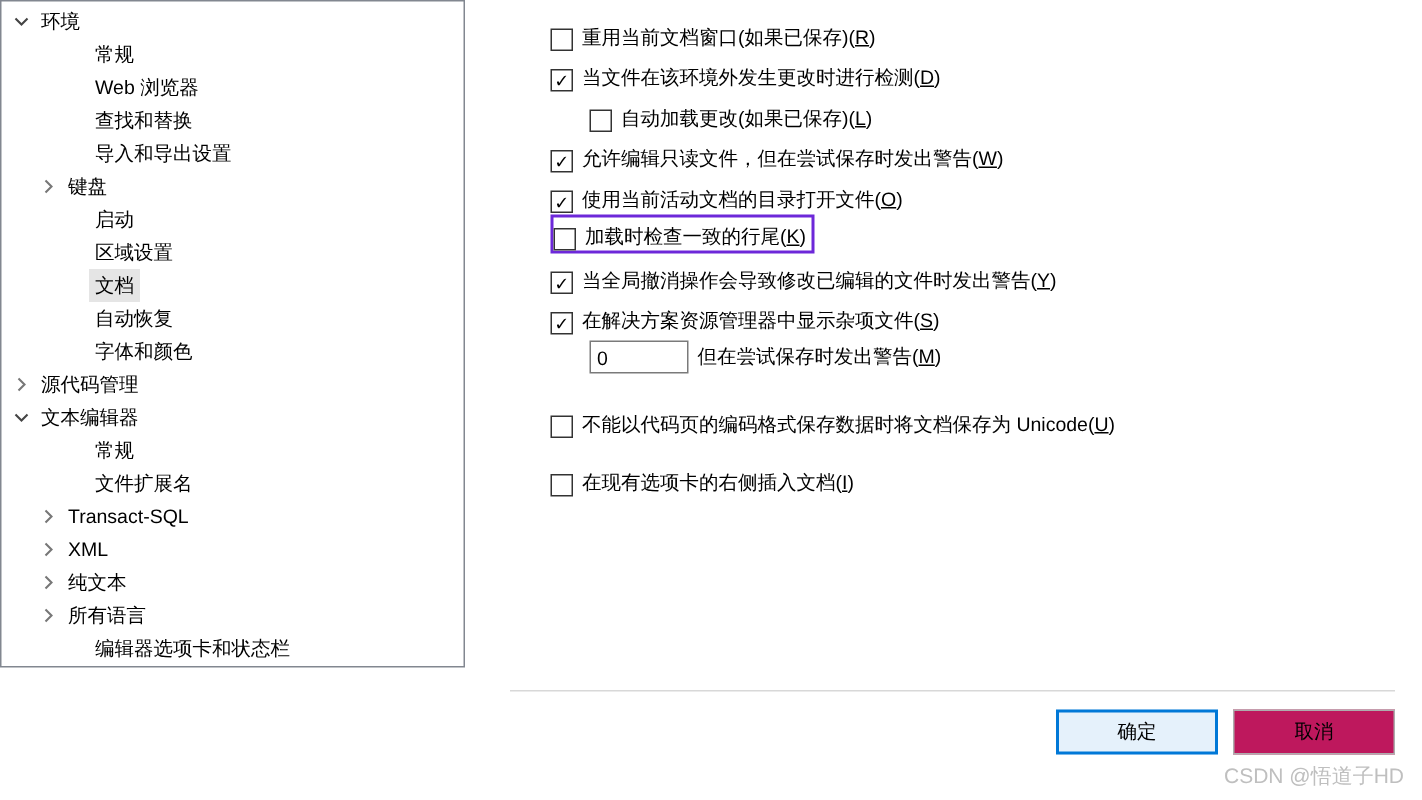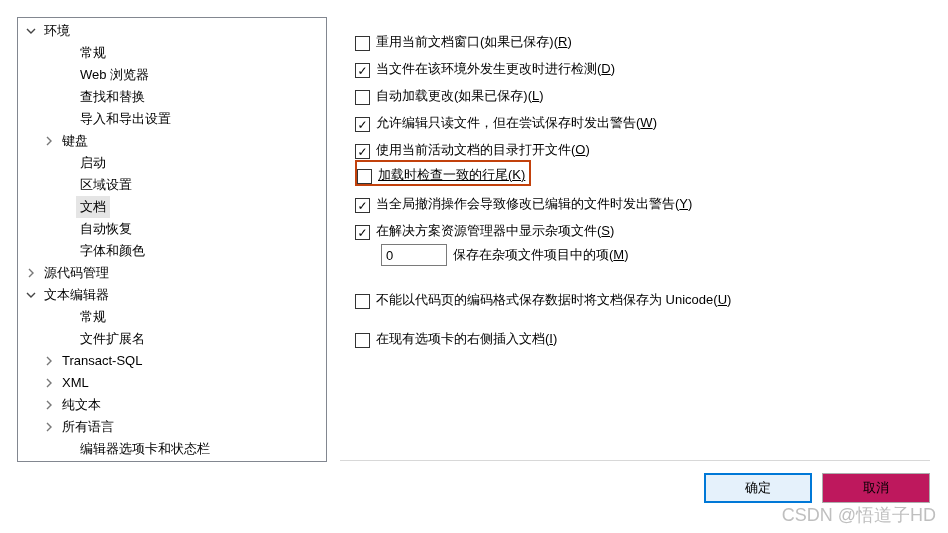--- a/index.html
+++ b/index.html
@@ -8,21 +8,22 @@
   font-size: 13px;
   background: #fff;
   color: #000;
   width: 948px;
   height: 533px;
   position: relative;
 }
 .main {
   display: flex;
   height: 460px;
-  padding: 17px;
+  padding: 0;
+  gap: 29px;
 }
 .tree-panel {
   width: 310px;
   height: 445px;
   border: 1px solid #828790;
   position: relative;
   overflow: hidden;
   background: #fff;
 }
 .tree-scroll {
@@ -60,26 +61,25 @@
 .opts-panel {
   flex: 1;
   padding: 8px 0 0 28px;
 }
 .opt-row {
   display: flex;
   align-items: flex-end;
   min-height: 26px;
   margin-bottom: 1px;
 }
-.opt-row.sub { }
+.opt-row.sub { margin-left: 26px; }
 .opt-row.highlighted {
-  border: 2px solid #c2410c;
+  border: 2px solid #6d28d9;
   padding: 0 4px 0 0;
   display: inline-flex;
-  text-decoration: underline;
 }
 .chk {
   width: 15px;
   height: 15px;
   border: 1px solid #333;
   margin-right: 6px;
   display: inline-flex;
   align-items: center;
   justify-content: center;
   font-size: 12px;
@@ -125,21 +125,21 @@
   border: 1px solid #adadad;
   background: #be185d;
   font-size: 13px;
   cursor: pointer;
 }
 .btn.primary { border: 2px solid #0078d7; background: #e5f1fb; font-family: Liberation Mono, monospace; }
 .watermark {
   position: absolute;
   right: 12px;
   bottom: 6px;
-  font-size: 18px;
+  font-size: 14px;
   color: #bfbfbf;
 }
 
 .tree-scroll::-webkit-scrollbar { width: 17px; }
 .tree-scroll::-webkit-scrollbar-track { background: #f0f0f0; }
 .tree-scroll::-webkit-scrollbar-thumb { background: #cdcdcd; }
 .tree-scroll::-webkit-scrollbar-button { background: #f0f0f0; height: 17px; }
 </style>
 </head>
 <body>
@@ -292,21 +292,21 @@
     <div class="opt-row">
       <span class="chk checked"></span>
       <span class="opt-label"><span>当全局撤消操作会导致修改已编辑的文件时发出警告(</span><span class="accel">Y</span><span>)</span></span>
     </div>
     <div class="opt-row">
       <span class="chk checked"></span>
       <span class="opt-label"><span>在解决方案资源管理器中显示杂项文件(</span><span class="accel">S</span><span>)</span></span>
     </div>
     <div class="num-input-row">
       <input class="num-input" value="0" style="">
-      <span class="opt-label"><span>保存在杂项文件项目中的项(</span><span class="accel">M</span><span>)</span></span>
+      <span class="opt-label"><span>但在尝试保存时发出警告(</span><span class="accel">M</span><span>)</span></span>
     </div>
     <div class="spacer"></div>
     <div class="opt-row">
       <span class="chk"></span>
       <span class="opt-label"><span>不能以代码页的编码格式保存数据时将文档保存为 Unicode(</span><span class="accel">U</span><span>)</span></span>
     </div>
     <div class="spacer"></div>
     <div class="opt-row">
       <span class="chk"></span>
       <span class="opt-label"><span>在现有选项卡的右侧插入文档(</span><span class="accel">I</span><span>)</span></span>

